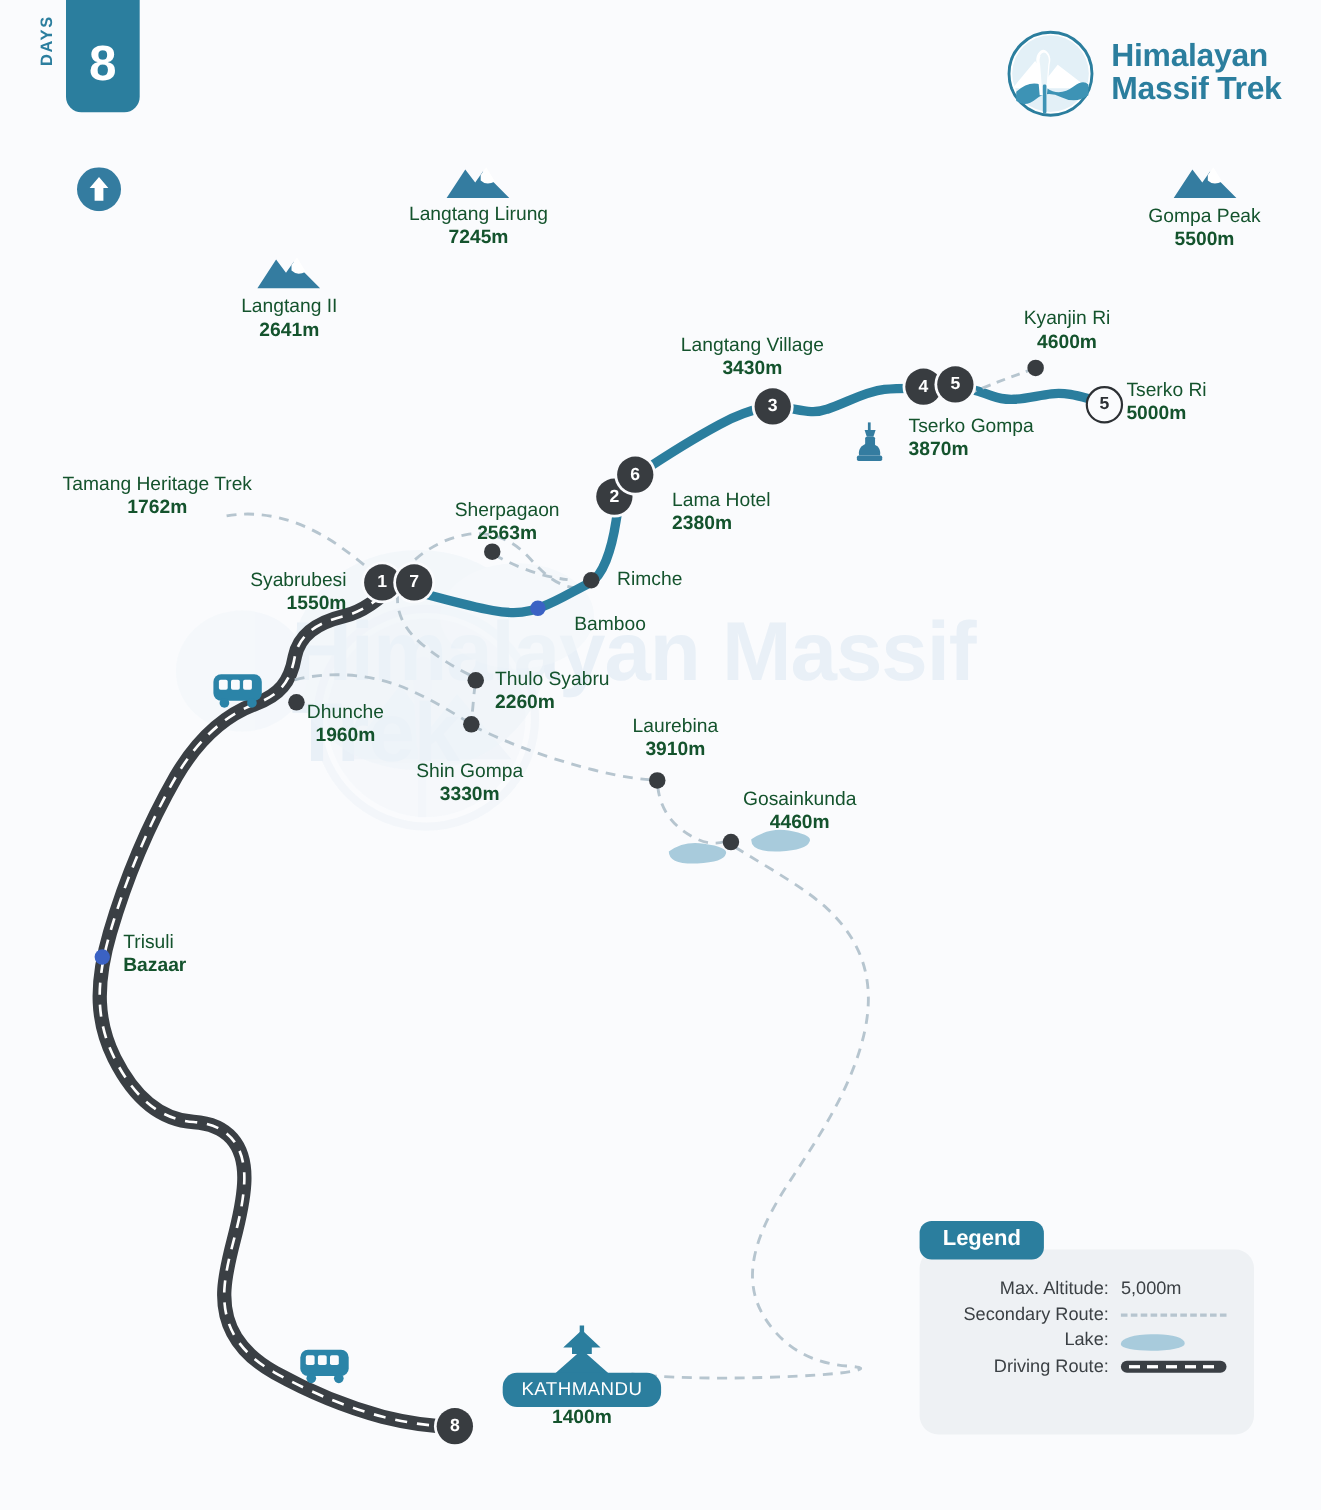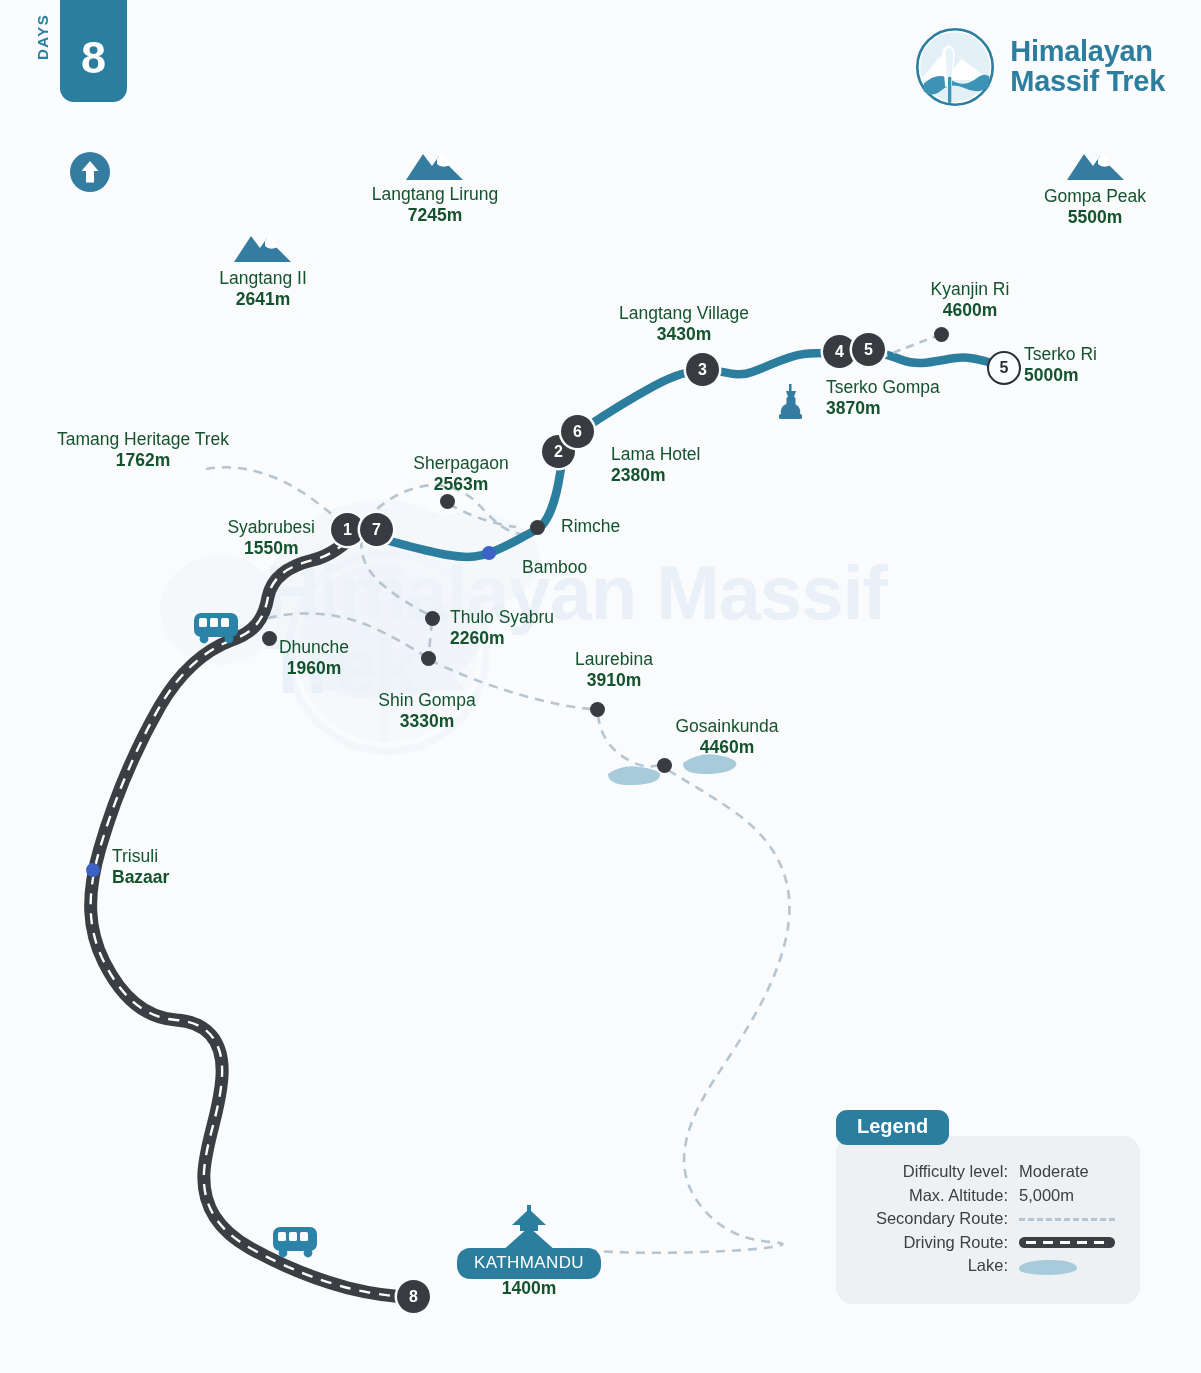--- a/index.html
+++ b/index.html
@@ -53,21 +53,21 @@
     line-height:0.98;letter-spacing:-1px;pointer-events:none;user-select:none;
   }
   .wm-logo{position:absolute;left:280px;top:545px;width:215px;height:215px;opacity:.55;pointer-events:none;}
 
   
   #map-svg{position:absolute;left:0;top:0;width:1201px;height:1373px;}
 
   
   .lbl{position:absolute;font-size:17.5px;color:#14532d;line-height:1.22;white-space:nowrap;}
   .lbl.c{text-align:center;transform:translateX(-50%);}
-  .lbl.r{text-align:center;transform:translateX(-100%);}
+  .lbl.r{text-align:right;transform:translateX(-100%);}
   .lbl .nm{display:block;}
   .lbl .alt{display:block;font-weight:bold;}
 
   
   .mk{
     position:absolute;width:33px;height:33px;border-radius:50%;
     background:#383c40;color:#fff;
     display:flex;align-items:center;justify-content:center;
     font-size:16px;font-weight:bold;
     box-shadow:0 0 0 2.5px #fafbfd;
@@ -378,40 +378,36 @@
 
   <div class="kpill" style="left:529px;top:1248px">KATHMANDU</div>
   <div class="lbl c" style="left:529px;top:1278px">
     <span class="alt">1400m</span>
   </div>
 
   <div class="legend"></div>
   <div class="legend-tab">Legend</div>
   <div class="legend-rows">
     <div class="lrow">
-      <div class="lk">Difficulty level:</div>
-      <div class="lv">Moderate</div>
-    </div>
-    <div class="lrow">
       <div class="lk">Max. Altitude:</div>
       <div class="lv">5,000m</div>
     </div>
     <div class="lrow">
       <div class="lk">Secondary Route:</div>
       <div class="sw">
           <div class="sw-sec"></div>
         </div>
     </div>
     <div class="lrow">
+      <div class="lk">Lake:</div>
+      <div class="sw">
+          <div class="sw-lake"></div>
+        </div>
+    </div>
+    <div class="lrow">
       <div class="lk">Driving Route:</div>
       <div class="sw">
           <div class="sw-drive"></div>
         </div>
     </div>
-    <div class="lrow">
-      <div class="lk">Lake:</div>
-      <div class="sw">
-          <div class="sw-lake"></div>
-        </div>
-    </div>
   </div>
 
 </div>
 
 </body></html>

